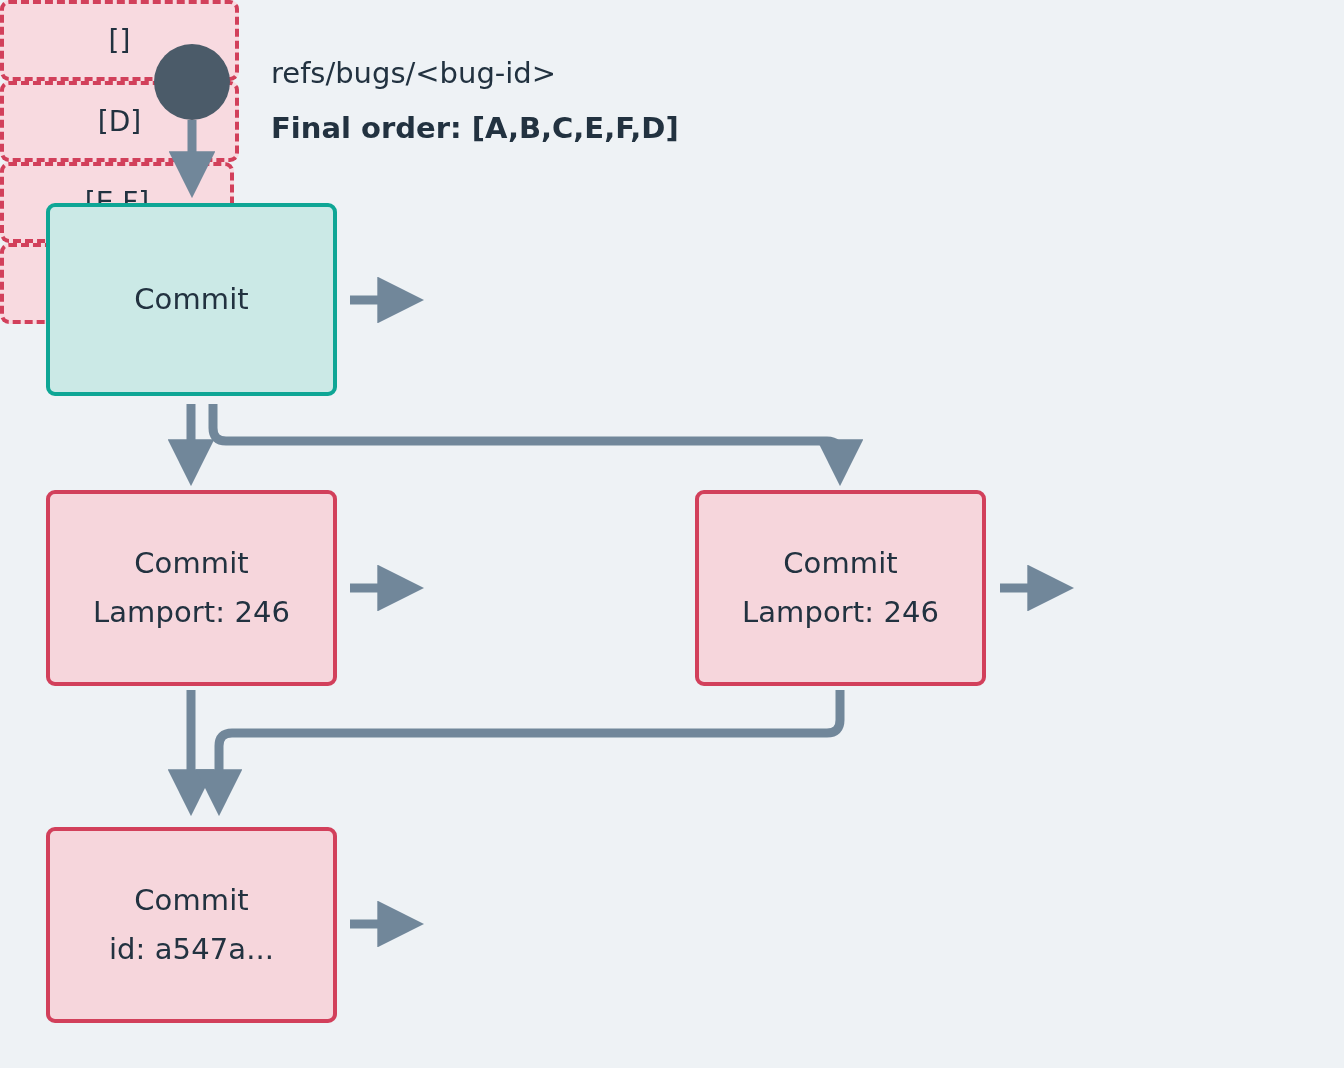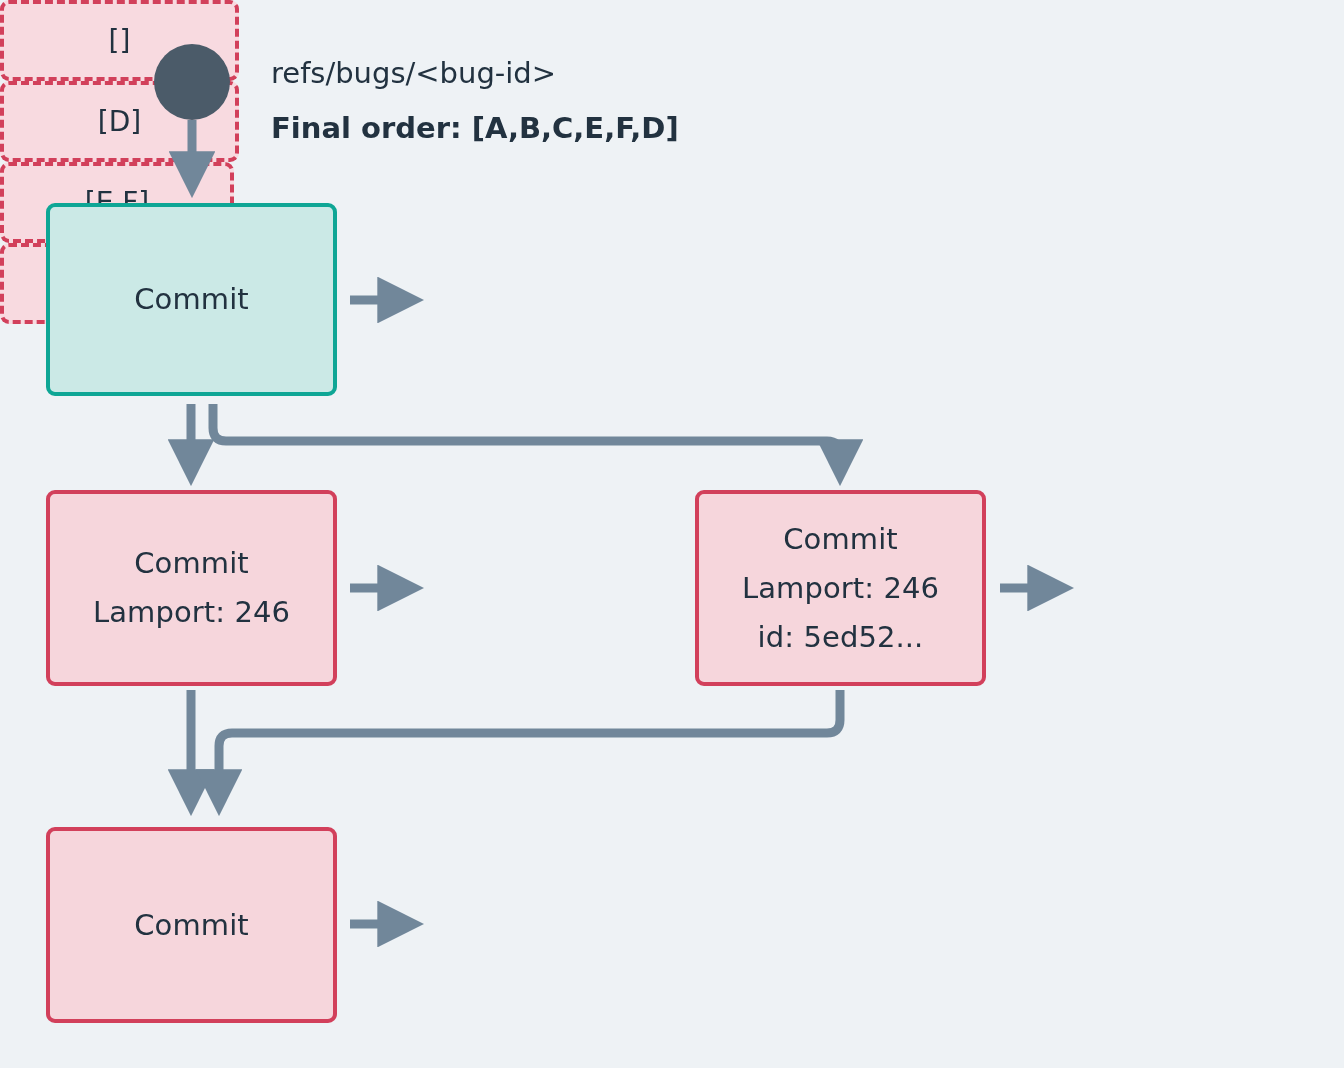--- a/index.html
+++ b/index.html
@@ -140,28 +140,28 @@
     <div class="commit-line">Lamport: 246</div>
   </div>
 
   <div class="op-box" style="left:420px; top:551px; width:231px; height:73px;">
     <span class="op-label">[D]</span>
   </div>
 
   <div class="node commit-box pink" style="left:695px; top:490px; width:291px; height:196px;">
     <div class="commit-line">Commit</div>
     <div class="commit-line">Lamport: 246</div>
-    <div class="commit-line">id: 5ed52...</div>
   </div>
 
   <div class="op-box" style="left:1070px; top:551px; width:226px; height:73px;">
     <span class="op-label">[E,F]</span>
   </div>
 
   <div class="node commit-box pink" style="left:46px; top:827px; width:291px; height:196px;">
     <div class="commit-line">Commit</div>
+    <div class="commit-line">id: a547a...</div>
   </div>
 
   <div class="op-box" style="left:420px; top:888px; width:231px; height:73px;">
     <span class="op-label">[A,B,C]</span>
   </div>
 
 </div>
 
 </body></html>

